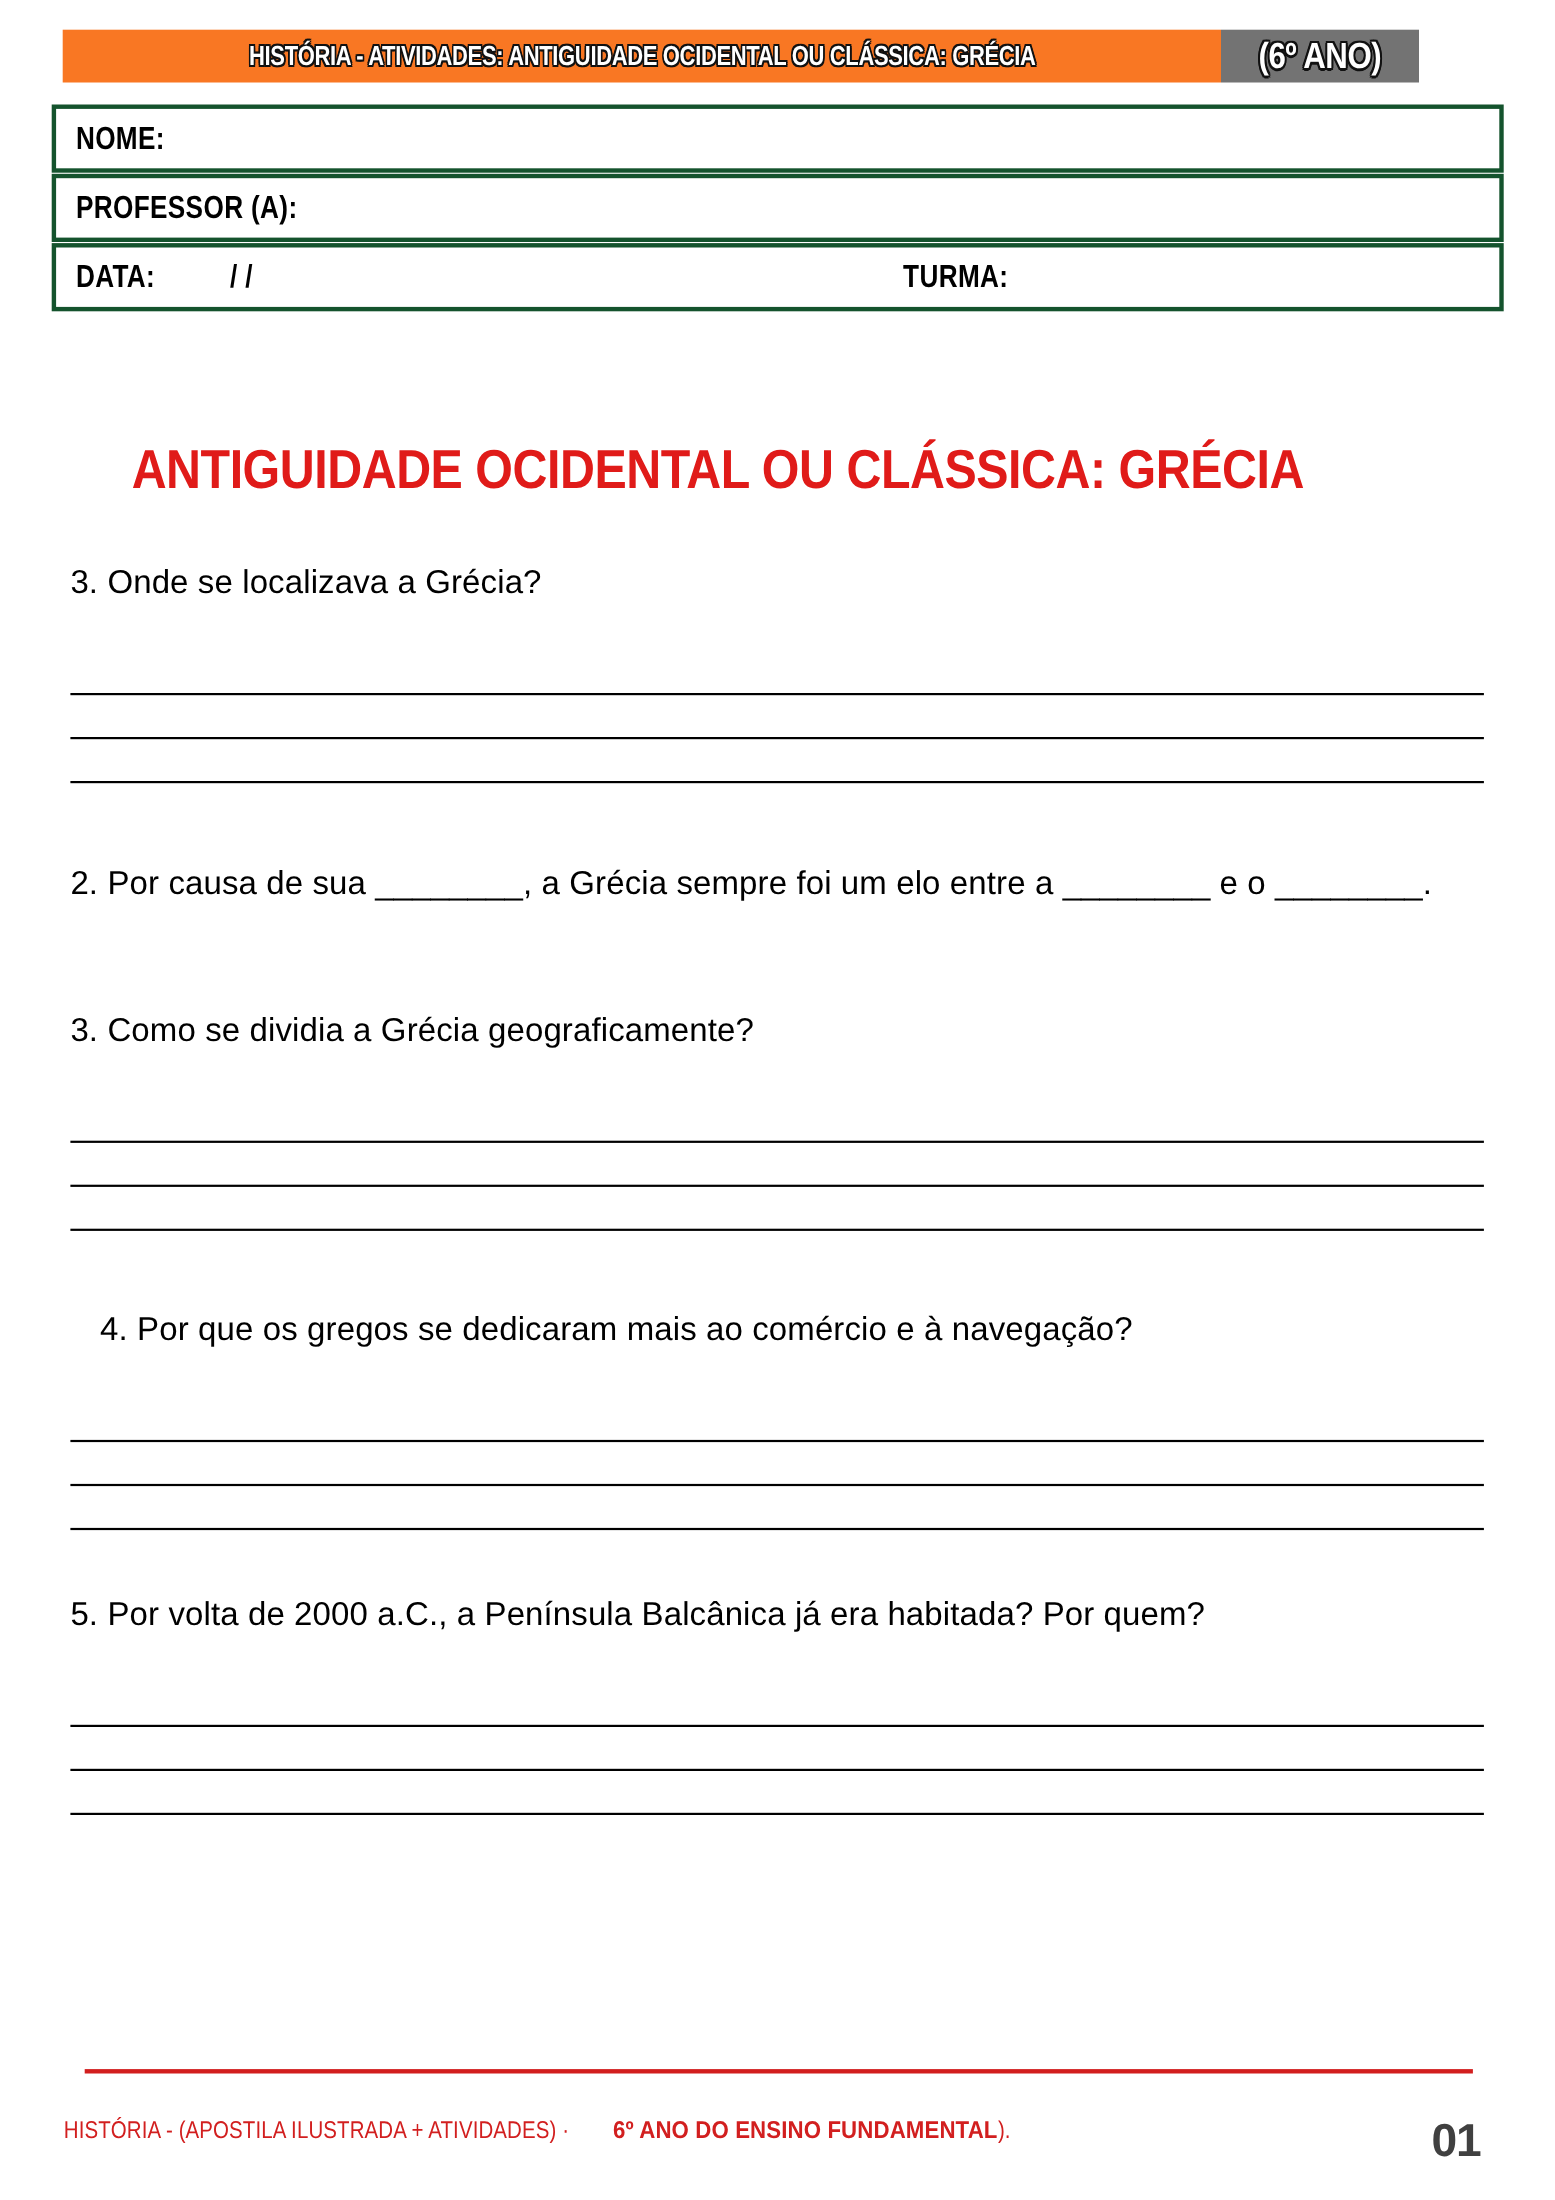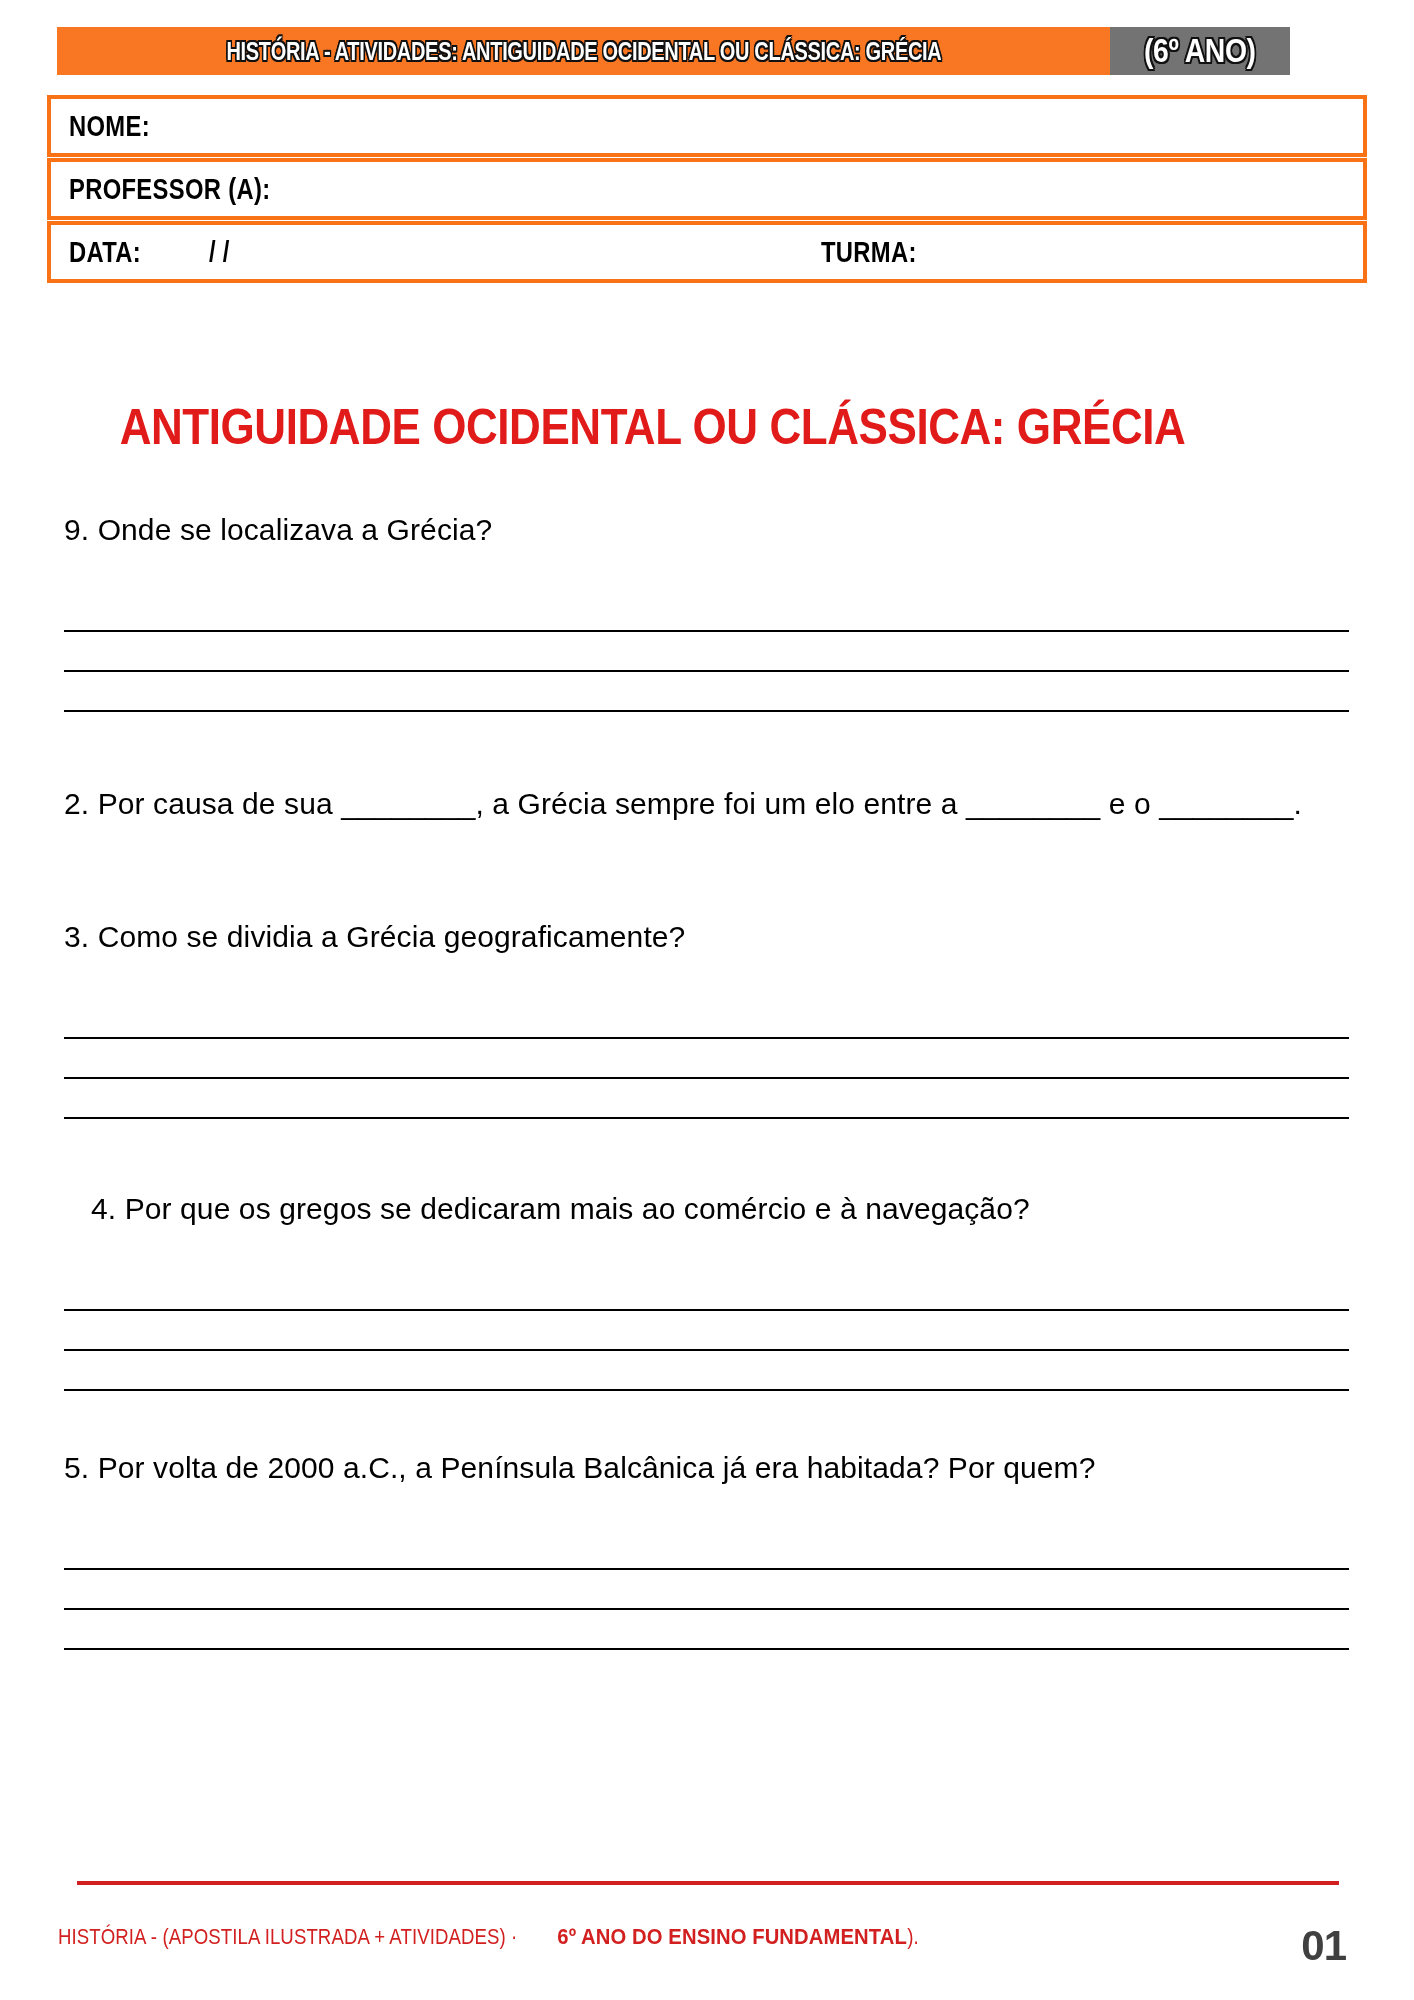--- a/index.html
+++ b/index.html
@@ -82,21 +82,21 @@
       -1.8px  1.8px 0 #111, 1.8px  1.8px 0 #111,
        0px   -2.1px 0 #111, 0px    2.1px 0 #111,
       -2.1px  0px   0 #111, 2.1px  0px   0 #111;
   }
 
   
   .field-box {
     position: absolute;
     left: 47px;
     width: 1320px;
-    border: 4px solid #f97316;
+    border: 4px solid #14532d;
     box-sizing: border-box;
     background: #ffffff;
     display: flex;
     align-items: center;
   }
   #field-nome  { top: 95px;  height: 62px; }
   #field-prof  { top: 158px; height: 62px; }
   #field-data  { top: 221px; height: 62px; }
 
   .field-label {
@@ -217,21 +217,21 @@
   <div class="field-box" id="field-data">
     <div class="field-label">DATA:</div>
     <div class="field-label date-slashes">/     /</div>
     <div class="field-label turma">TURMA:</div>
   </div>
 
   <div class="main-title">
     <span>ANTIGUIDADE OCIDENTAL OU CLÁSSICA: GRÉCIA</span>
   </div>
 
-  <div class="q-text" style="top:508px;">9. Onde se localizava a Grécia?</div>
+  <div class="q-text" style="top:508px;">3. Onde se localizava a Grécia?</div>
   <div class="ans-line" style="top:630px;"></div>
   <div class="ans-line" style="top:670px;"></div>
   <div class="ans-line" style="top:710px;"></div>
 
   <div class="q-text" style="top:782px;">2. Por causa de sua ________, a Grécia sempre foi um elo entre a ________ e o ________.</div>
 
   <div class="q-text" style="top:915px;">3. Como se dividia a Grécia geograficamente?</div>
   <div class="ans-line" style="top:1037px;"></div>
   <div class="ans-line" style="top:1077px;"></div>
   <div class="ans-line" style="top:1117px;"></div>

